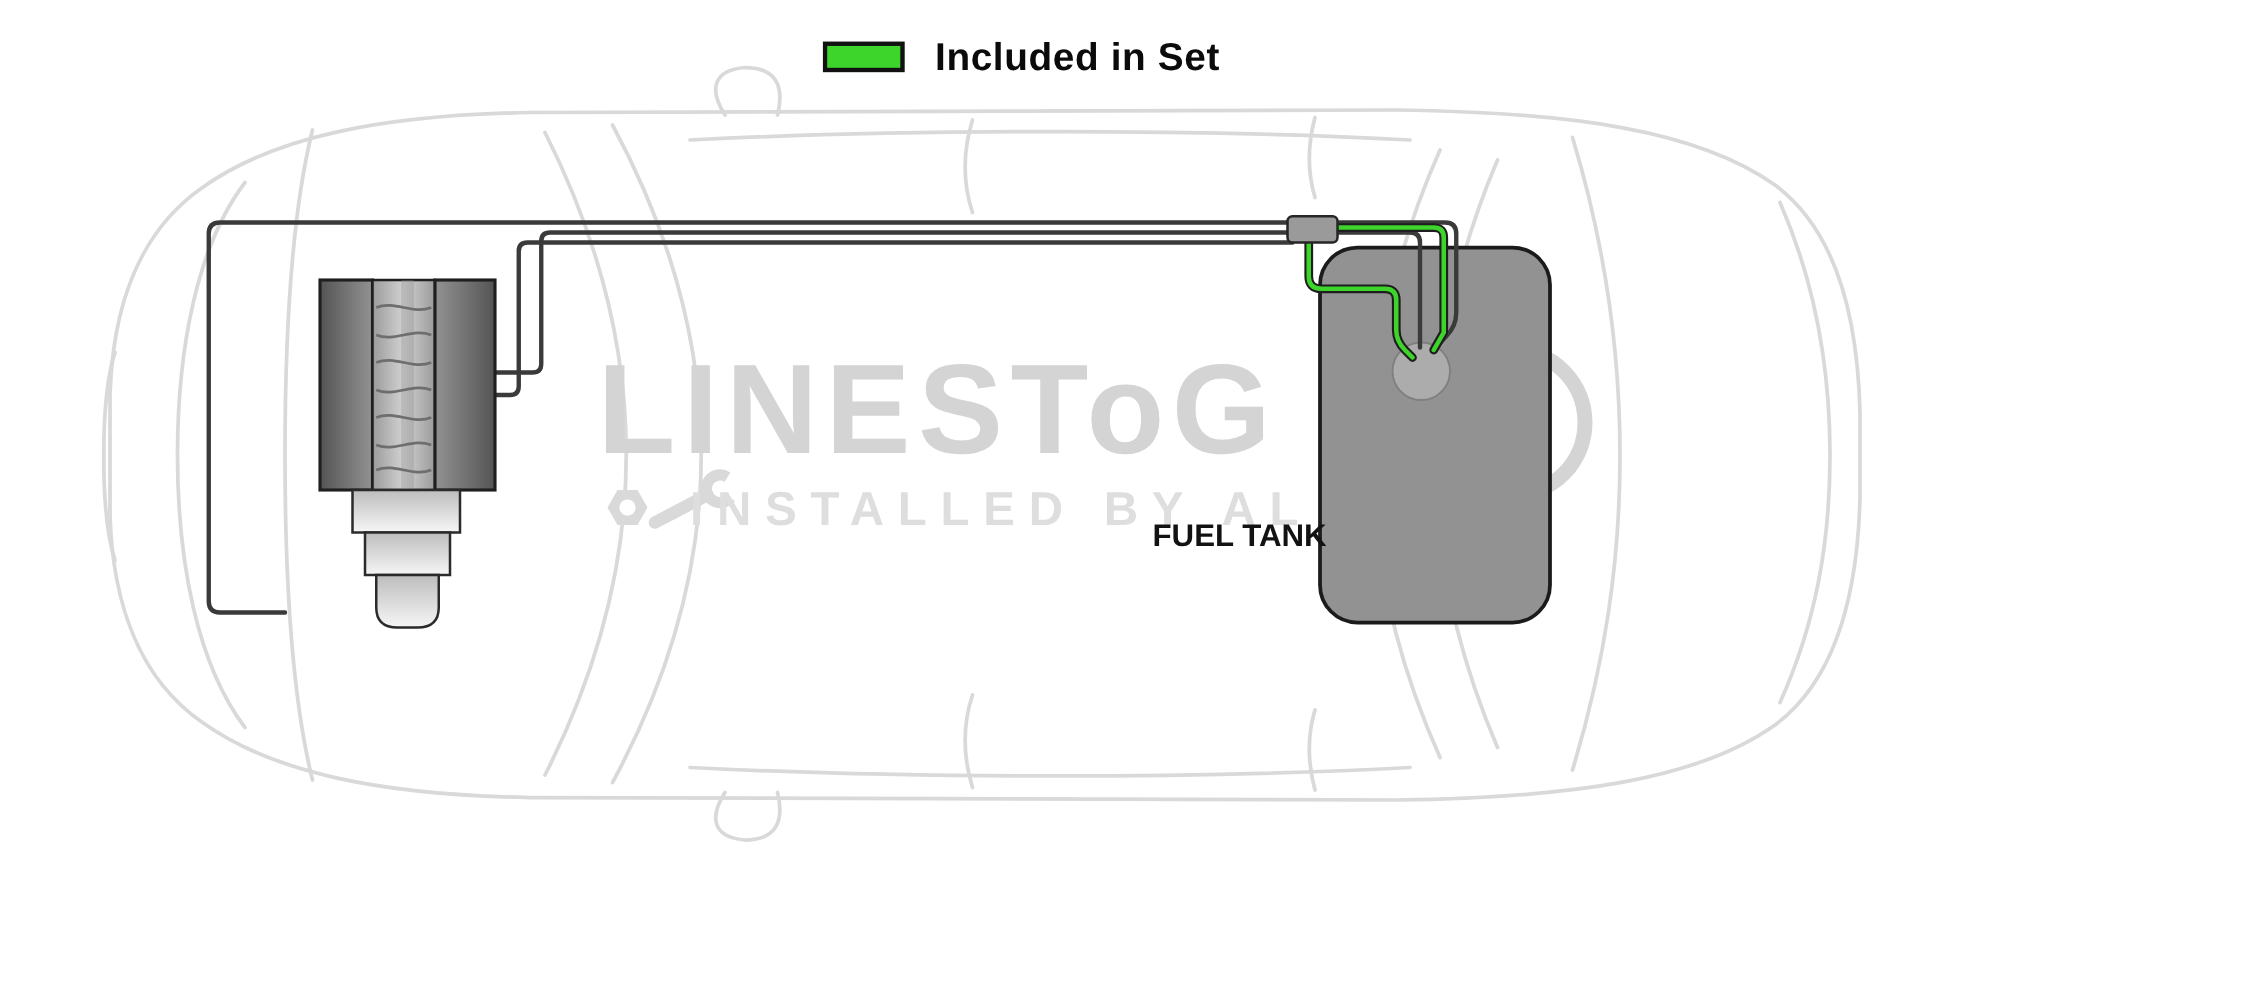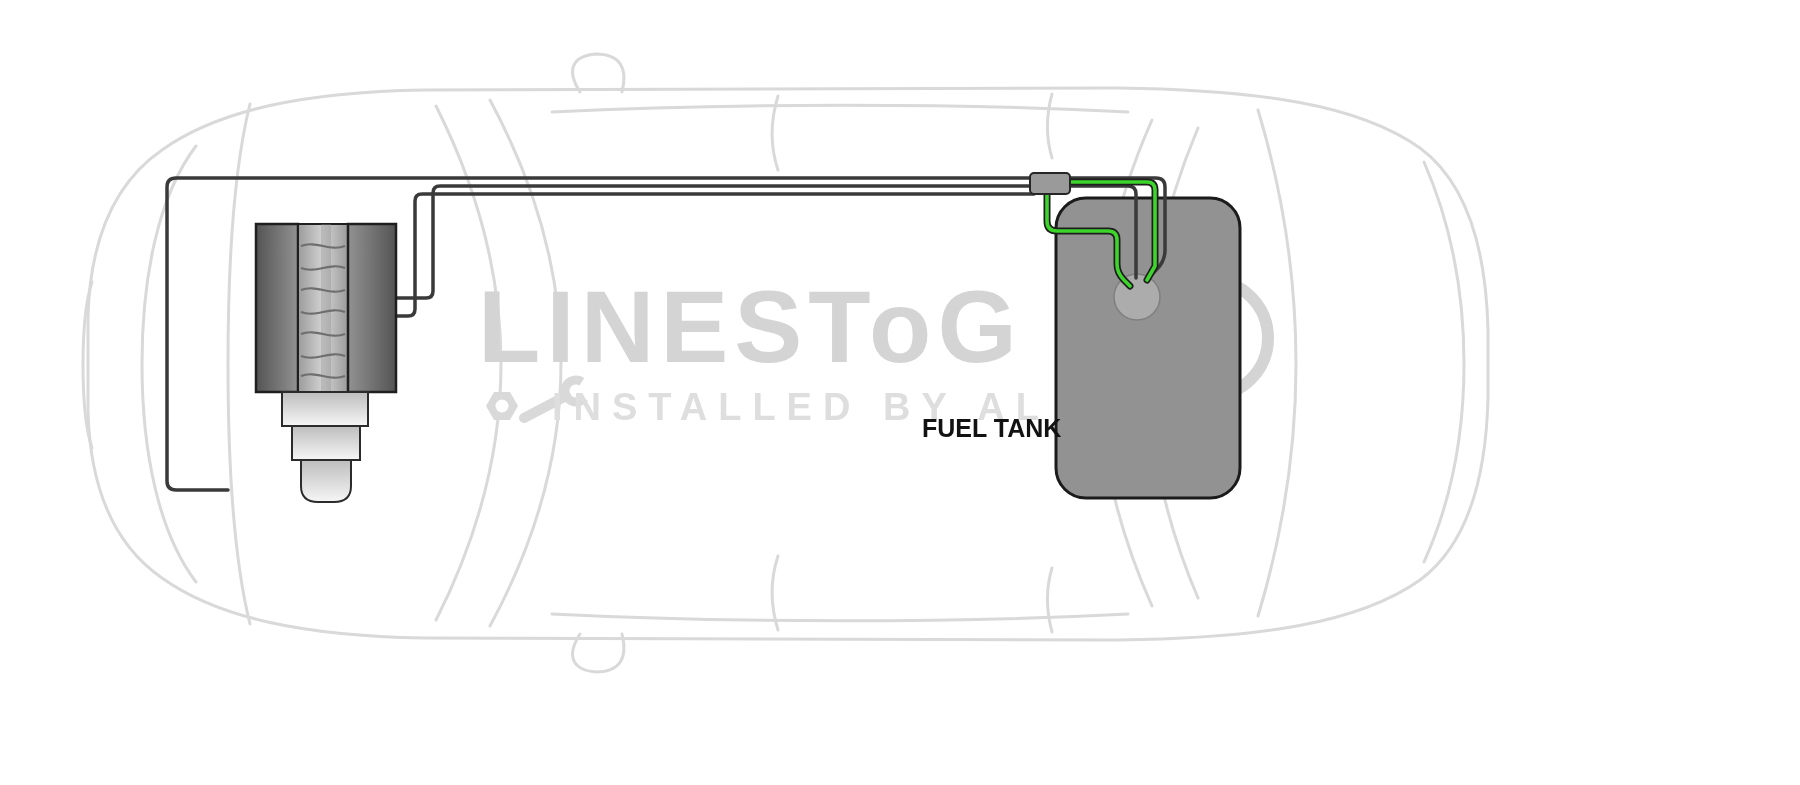--- a/index.html
+++ b/index.html
@@ -8,20 +8,26 @@
   .diagram{position:absolute;left:0;top:0;}
   .legend{position:absolute;left:658px;top:28px;display:flex;align-items:center;gap:24px;z-index:5;}
   .legend-label{font-size:31px;font-weight:bold;color:#0b0b0b;letter-spacing:.5px;}
   svg text{font-family:"Liberation Sans",sans-serif;}
 </style>
 </head>
 <body>
 
 <div class="stage">
 
+  <div class="legend">
+    <svg width="66" height="28">
+      <rect x="2" y="3" width="62" height="21" stroke="#111111" stroke-width="3.5" fill="#3dd42b"></rect>
+    </svg>
+    <span class="legend-label">Included in Set</span>
+  </div>
 
   <svg class="diagram" width="1800" height="785" viewBox="0 0 1800 785">
     <defs>
       <linearGradient id="gL" x1="0" y1="0" x2="1" y2="0">
         <stop offset="0" stop-color="#545454"></stop>
           <stop offset="1" stop-color="#929292"></stop>
       </linearGradient>
       <linearGradient id="gR" x1="0" y1="0" x2="1" y2="0">
         <stop offset="0" stop-color="#929292"></stop>
           <stop offset="1" stop-color="#545454"></stop>

